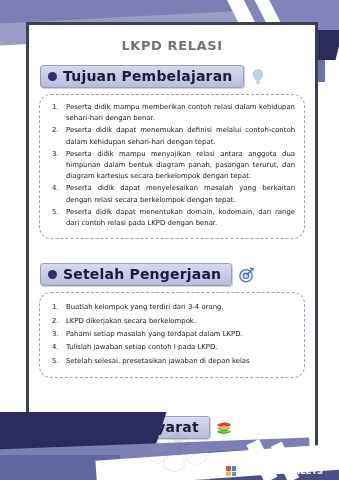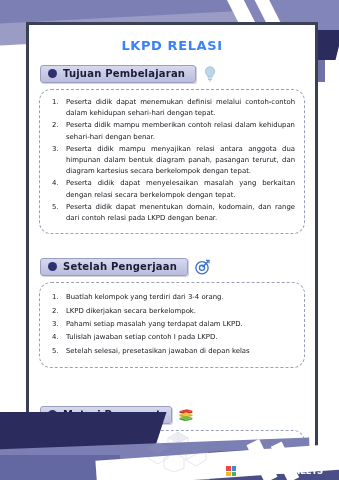--- a/index.html
+++ b/index.html
@@ -155,21 +155,21 @@
     position: absolute;
     left: 29px; top: 25px;
     width: 286px; height: 426px;
     z-index: 4;
   }
 
   .title {
     text-align: center;
     font-size: 13px;
     font-weight: bold;
-    color: #3b82f6;
+    color: #737373;
     letter-spacing: 0.6px;
     margin-top: 13px;
     font-family: "DejaVu Sans", sans-serif;
   }
 
   
   .badge-row {
     display: flex;
     align-items: center;
     gap: 5px;
@@ -185,21 +185,21 @@
     padding: 2px 10px 3px 7px;
     box-shadow: 1px 1px 0 rgba(80,80,120,0.25);
   }
   .badge-dot {
     width: 9px; height: 9px;
     border-radius: 50%;
     background: #2f3070;
     flex: 0 0 auto;
   }
   .badge-label {
-    font-size: 10px;
+    font-size: 14px;
     font-weight: bold;
     color: #1c1c3a;
     white-space: nowrap;
     letter-spacing: 0.2px;
   }
 
   .badge-icon {
     width: 18px; height: 18px;
     flex: 0 0 auto;
     display: block;
@@ -331,22 +331,22 @@
       <svg class="badge-icon" viewBox="0 0 24 24">
         <path d="M12 2.4c-3.6 0-6.2 2.7-6.2 6.1 0 2.3 1.2 3.9 2.2 5.1.6.8 1 1.3 1.1 2.1h5.8c.1-.8.5-1.3 1.1-2.1 1-1.2 2.2-2.8 2.2-5.1 0-3.4-2.6-6.1-6.2-6.1z" fill="#bcd6e8" stroke="#8fb3cc" stroke-width="0.9"></path>
         <rect x="8.9" y="16.5" width="6.2" height="1.5" rx="0.6" fill="#a8c4da"></rect>
         <rect x="9.2" y="18.5" width="5.6" height="1.4" rx="0.6" fill="#a8c4da"></rect>
         <path d="M10.3 20.6h3.4c-.2 1-.9 1.5-1.7 1.5s-1.5-.5-1.7-1.5z" fill="#9bb9d2"></path>
       </svg>
     </div>
 
     <div class="card">
       <ol class="items">
+        <li>Peserta didik mampu memberikan contoh relasi dalam kehidupan sehari-hari dengan benar.</li>
         <li>Peserta didik dapat menemukan definisi melalui contoh-contoh dalam kehidupan sehari-hari dengan tepat.</li>
-        <li>Peserta didik mampu memberikan contoh relasi dalam kehidupan sehari-hari dengan benar.</li>
         <li>Peserta didik mampu menyajikan relasi antara anggota dua himpunan dalam bentuk diagram panah, pasangan terurut, dan diagram kartesius secara berkelompok dengan tepat.</li>
         <li>Peserta didik dapat menyelesaikan masalah yang berkaitan dengan relasi secara berkelompok dengan tepat.</li>
         <li>Peserta didik dapat menentukan domain, kodomain, dan range dari contoh relasi pada LKPD dengan benar.</li>
       </ol>
     </div>
 
     <div class="badge-row" style="margin-top:24px;">
       <div class="badge">
         <span class="badge-dot"></span>
         <span class="badge-label">Setelah Pengerjaan</span>

